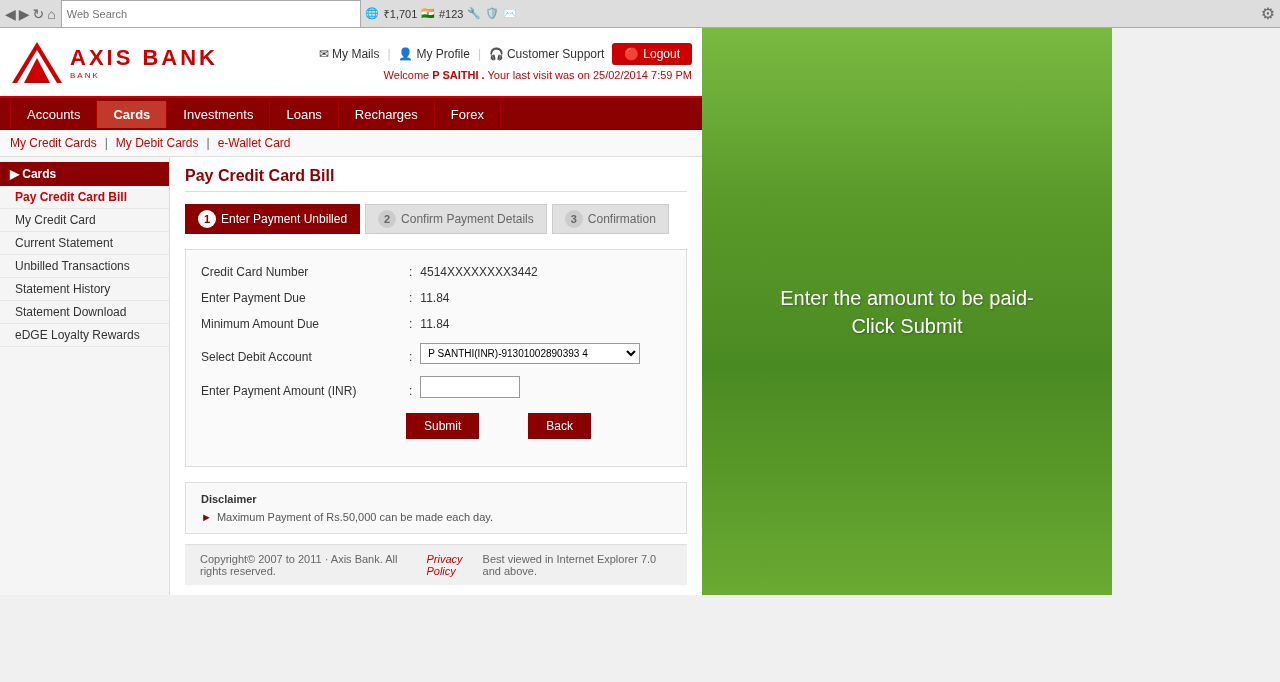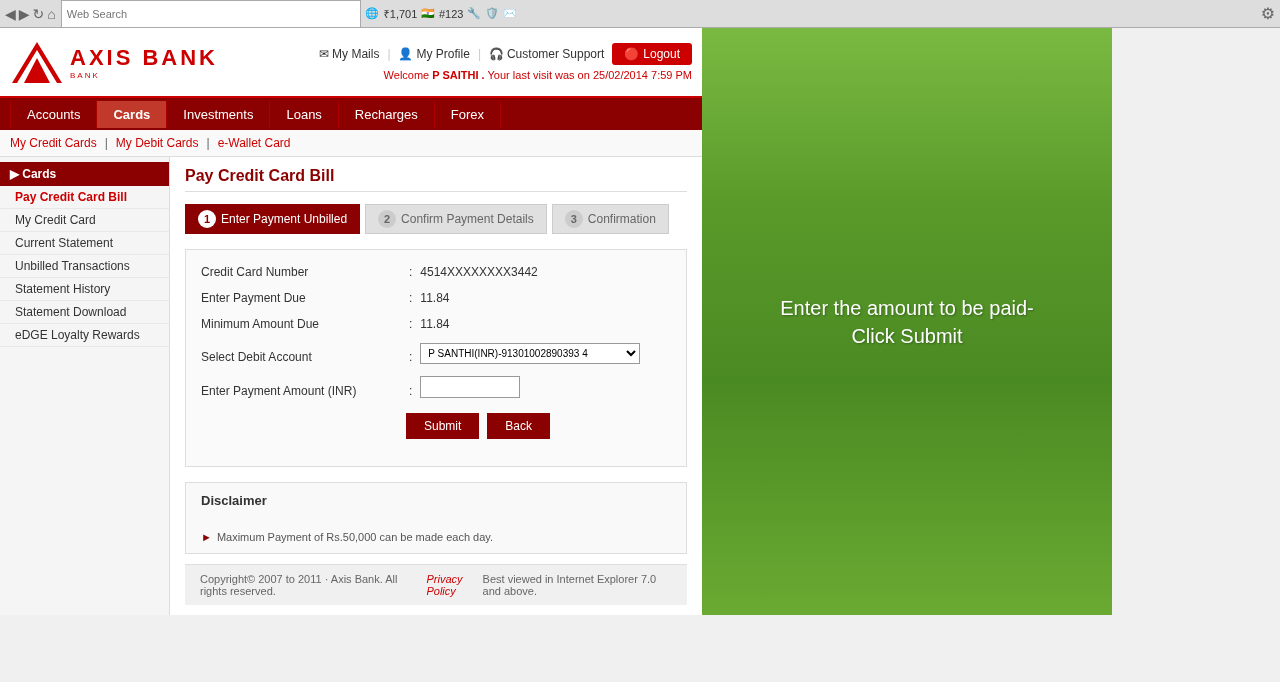--- a/index.html
+++ b/index.html
@@ -63,21 +63,21 @@
     .form-colon { margin: 0 8px; color: #333; }
     .form-input { border: 1px solid #999; padding: 3px 6px; font-size: 12px; width: 100px; background: white; }
     .form-select { border: 1px solid #999; padding: 3px; font-size: 10px; width: 220px; background: white; }
 
     
     .btn-submit { background: #8b0000; color: white; border: none; padding: 6px 18px; font-size: 12px; cursor: pointer; margin-right: 8px; }
     .btn-back { background: #8b0000; color: white; border: none; padding: 6px 18px; font-size: 12px; cursor: pointer; }
 
     
     .disclaimer { background: #f9f9f9; border: 1px solid #ddd; padding: 10px 15px; margin-top: 10px; }
-    .disclaimer-title { font-size: 13px; font-weight: bold; color: #333; margin-bottom: 23px; }
+    .disclaimer-title { font-size: 11px; font-weight: bold; color: #333; margin-bottom: 6px; }
     .disclaimer-text { font-size: 11px; color: #555; display: flex; align-items: flex-start; gap: 5px; }
     .disclaimer-arrow { color: #8b0000; }
 
     
     .footer { background: #f0f0f0; border-top: 1px solid #ddd; padding: 8px 15px; display: flex; justify-content: space-between; align-items: center; font-size: 11px; color: #666; margin-top: 10px; }
     .footer-link { color: #c00; text-decoration: none; font-style: italic; }
 
     
     .right-panel { width: 410px; background: linear-gradient(180deg, #7aba42 0%, #5a9a2a 30%, #4a8a22 60%, #6aaa32 100%); display: flex; align-items: center; justify-content: center; min-height: 500px; }
     .panel-text { color: white; font-size: 20px; text-align: center; font-weight: normal; line-height: 1.4; padding: 20px; text-shadow: 1px 1px 2px rgba(0,0,0,0.3); }
@@ -228,21 +228,21 @@
             <span class="form-colon">:</span>
             <select class="form-select">
               <option>P SANTHI(INR)-91301002890393 4</option>
             </select>
           </div>
           <div class="form-row">
             <span class="form-label">Enter Payment Amount (INR)</span>
             <span class="form-colon">:</span>
             <input type="text" class="form-input" value="" style="">
           </div>
-          <div class="form-row" style="margin-top:15px;margin-left:205px;">
+          <div class="form-row" style="margin-top:15px;margin-left:205px;gap:41px;">
             <button class="btn-submit">Submit</button>
             <button class="btn-back">Back</button>
           </div>
         </div>
 
         <div class="disclaimer">
           <div class="disclaimer-title">Disclaimer</div>
           <div class="disclaimer-text">
             <span class="disclaimer-arrow">►</span>
             <span>Maximum Payment of Rs.50,000 can be made each day.</span>

